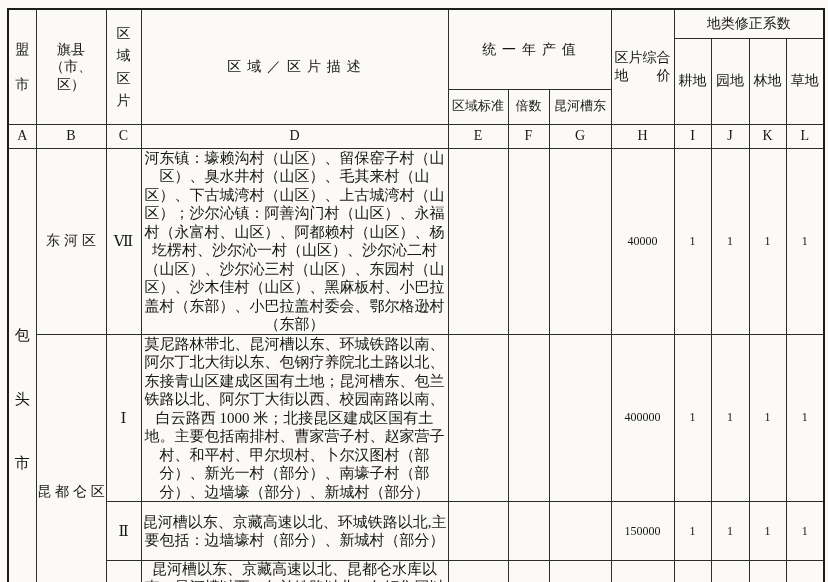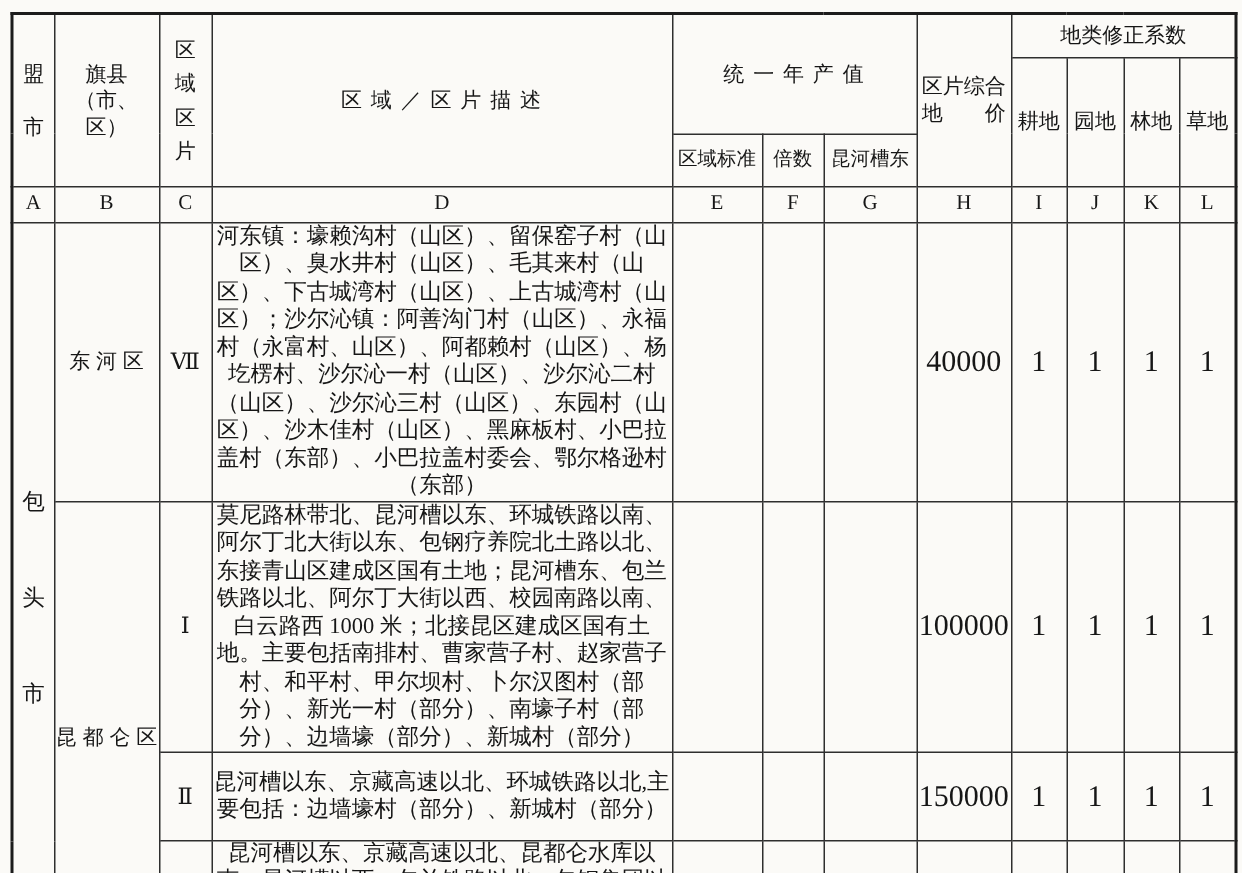--- a/index.html
+++ b/index.html
@@ -42,21 +42,21 @@
   .letter { font-size: 14px; font-family: "Liberation Serif", "DejaVu Serif", serif; font-weight: normal; }
   .desc {
     text-align: left;
     vertical-align: middle;
     font-size: 15px;
     line-height: 18.5px;
     padding: 2px 5px 2px 6px;
     text-align: justify;
   }
   .desc4 { line-height: 17.5px; }
-  .num { font-size: 20px; }
+  .num { font-size: 12px; }
   .zone { font-size: 15px; }
   .county {
     font-family: "Liberation Sans", "DejaVu Sans", sans-serif;
     font-weight: bold; font-size: 14px;
   }
 </style>
 </head>
 <body>
 
 <div class="sheet">
@@ -138,21 +138,21 @@
         <td class="num">1</td>
       </tr>
 
       <tr style="height:143px">
         <td rowspan="3" class="county">昆 都 仑 区</td>
         <td class="zone">Ⅰ</td>
         <td class="desc">莫尼路林带北、昆河槽以东、环城铁路以南、阿尔丁北大街以东、包钢疗养院北土路以北、东接青山区建成区国有土地；昆河槽东、包兰铁路以北、阿尔丁大街以西、校园南路以南、白云路西 1000 米；北接昆区建成区国有土地。主要包括南排村、曹家营子村、赵家营子村、和平村、甲尔坝村、卜尔汉图村（部分）、新光一村（部分）、南壕子村（部分）、边墙壕（部分）、新城村（部分）</td>
         <td class="num"></td>
         <td class="num"></td>
         <td class="num"></td>
-        <td class="num">100000</td>
+        <td class="num">400000</td>
         <td class="num">1</td>
         <td class="num">1</td>
         <td class="num">1</td>
         <td class="num">1</td>
       </tr>
 
       <tr style="height:59px">
         <td class="zone">Ⅱ</td>
         <td class="desc">昆河槽以东、京藏高速以北、环城铁路以北,主要包括：边墙壕村（部分）、新城村（部分）</td>
         <td class="num"></td>

